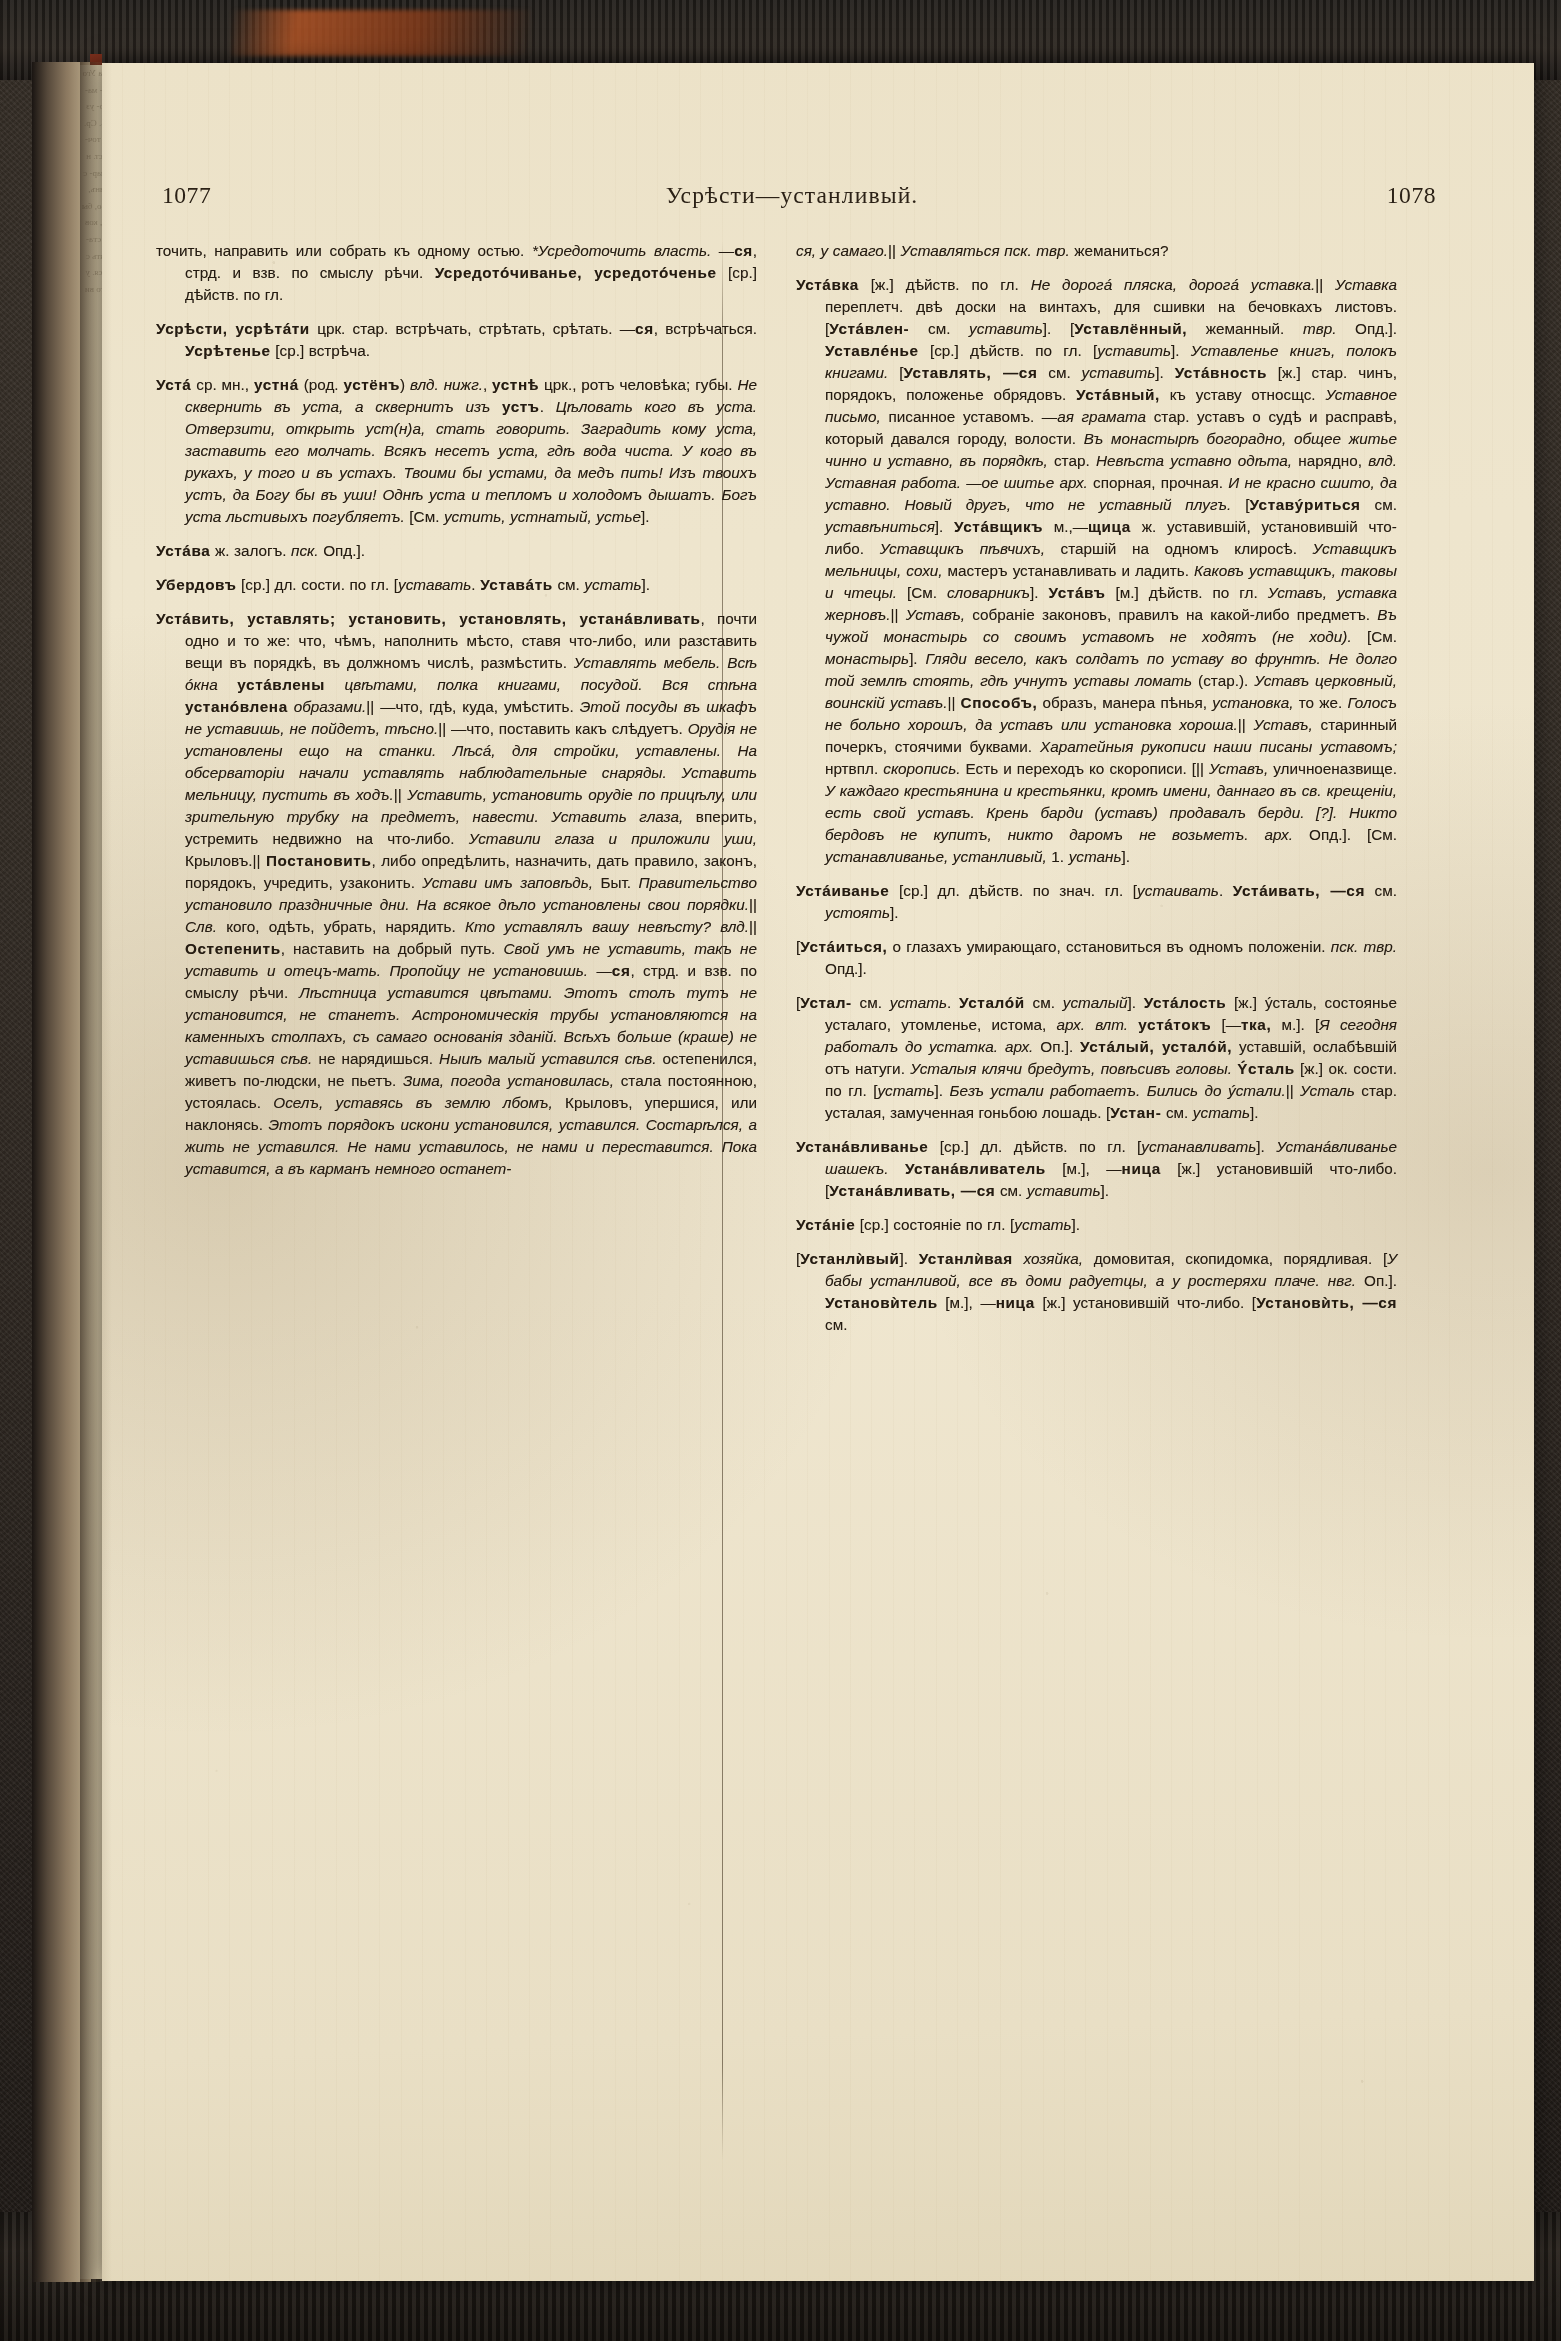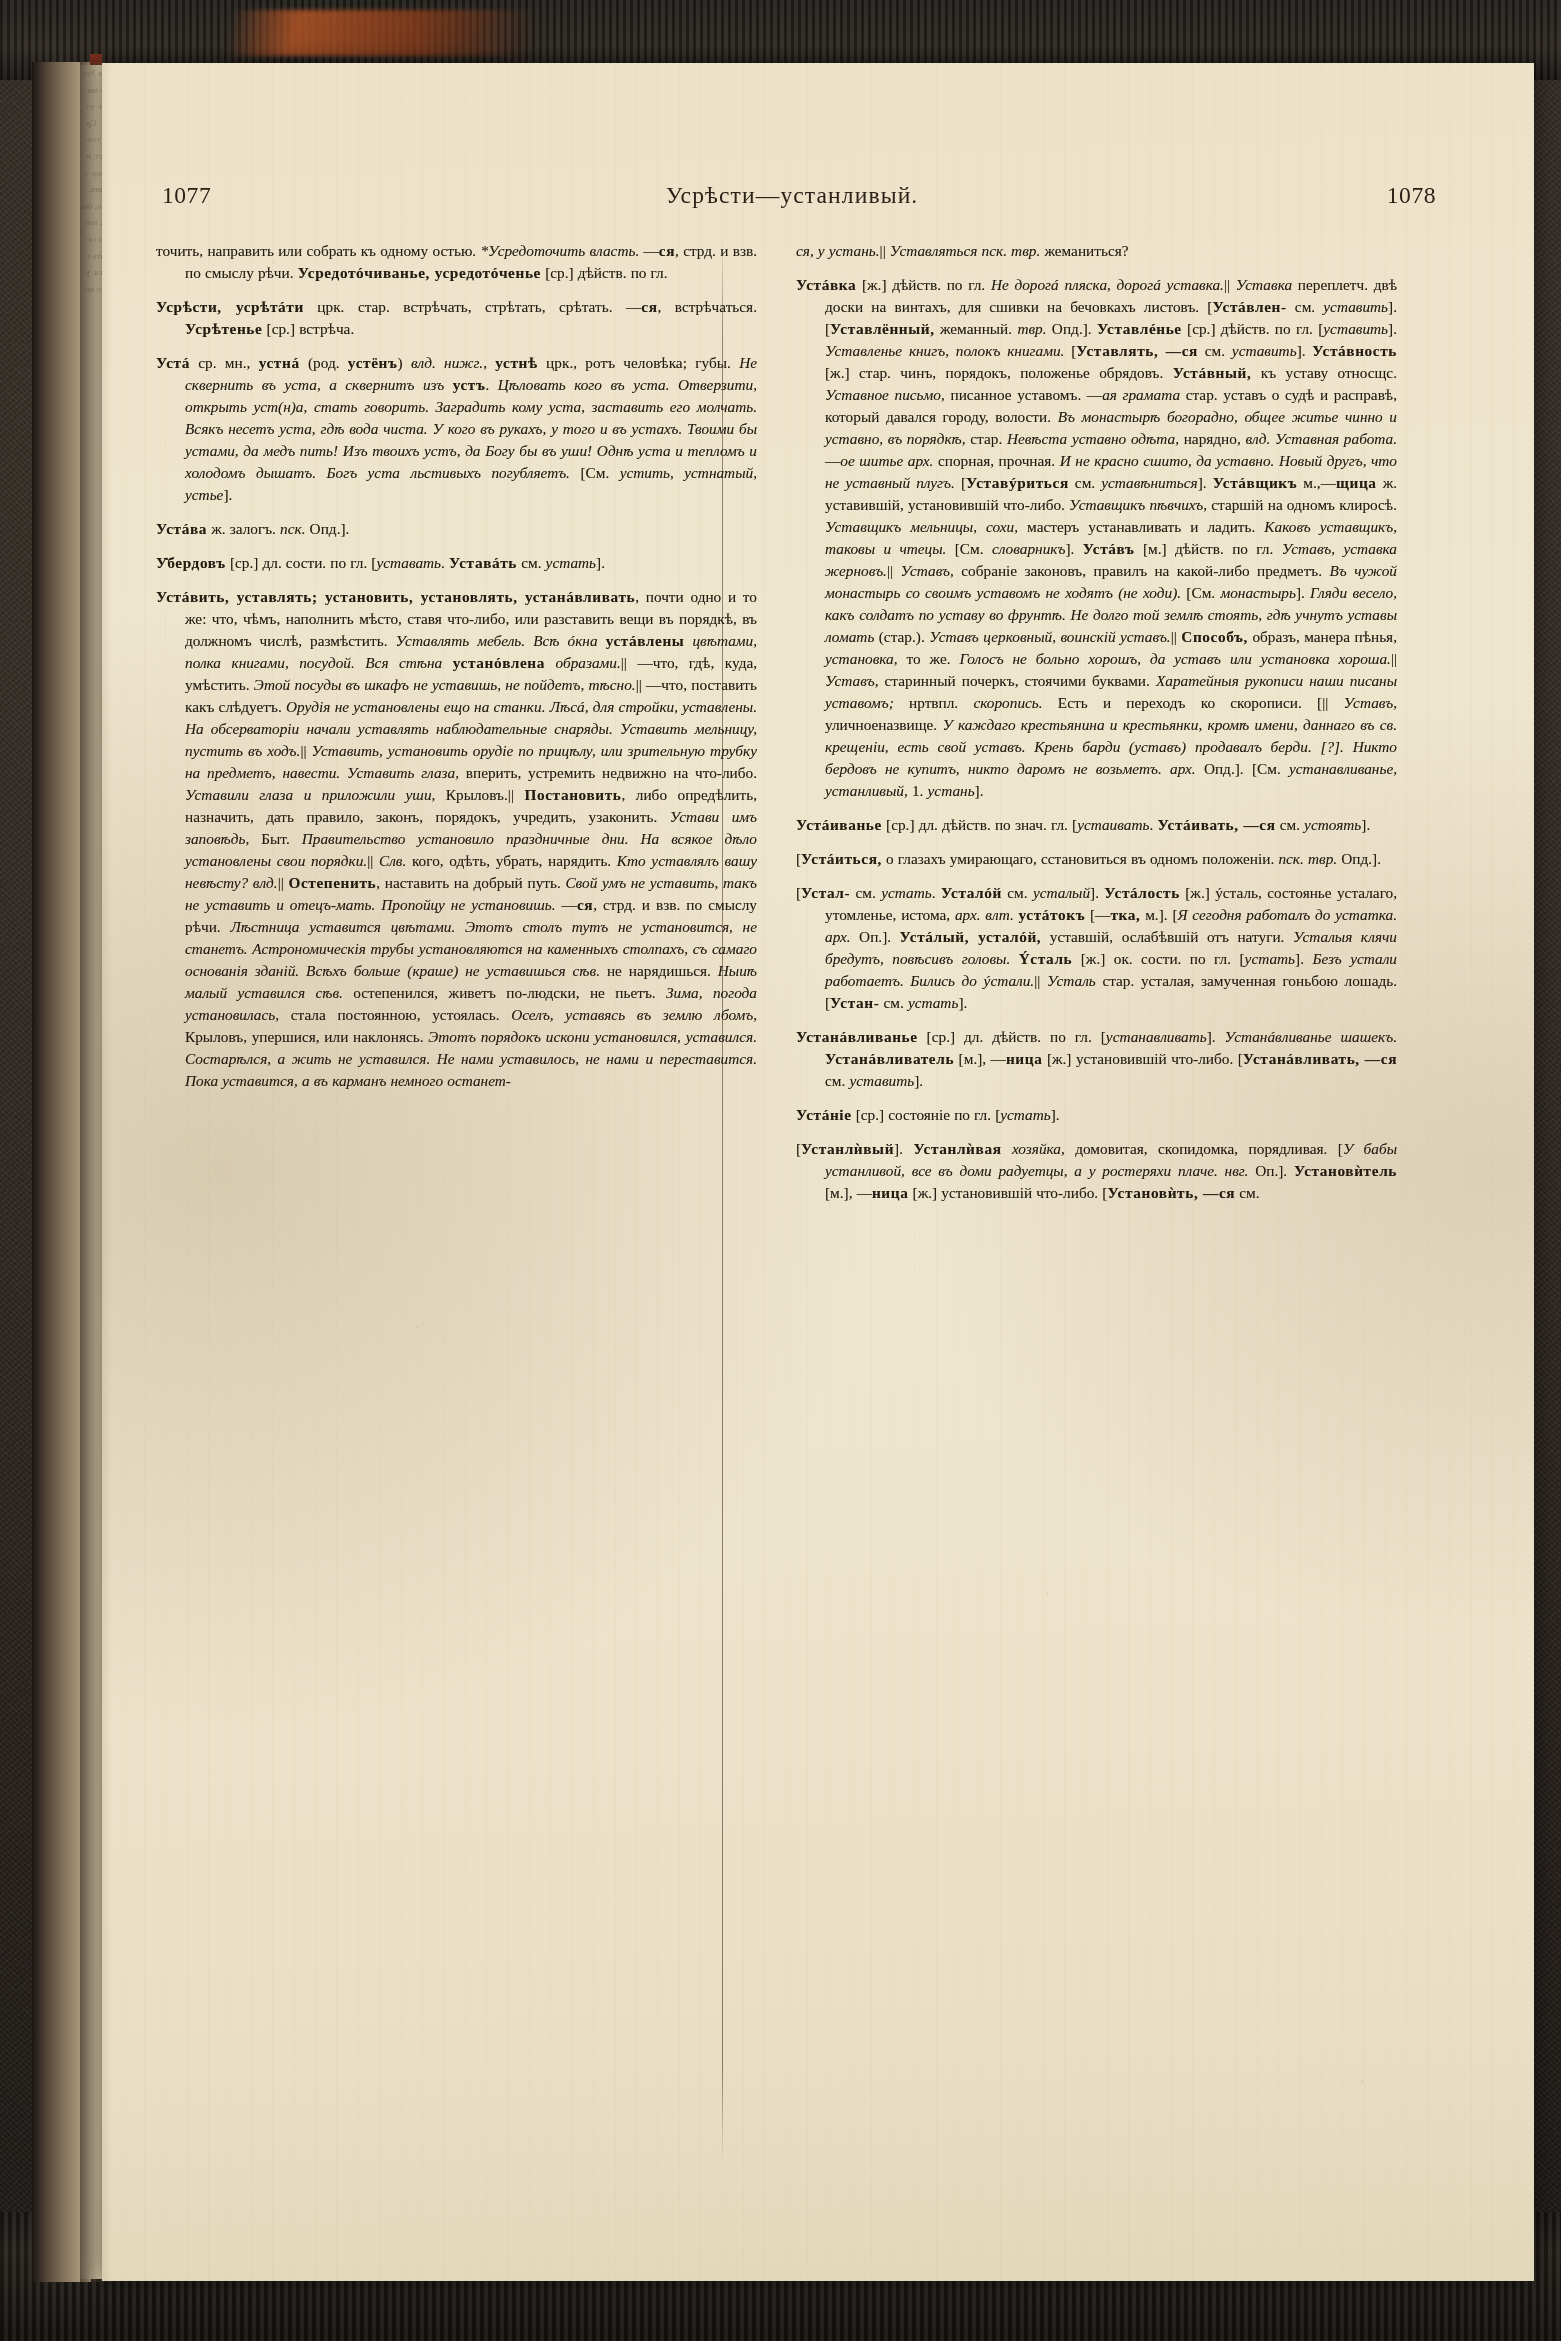--- a/index.html
+++ b/index.html
@@ -124,21 +124,21 @@
   }
 
   .entry{
     margin:0 0 0 0;
     padding-left:29px;
     text-indent:-29px;
     font-size:15.3px;
     line-height:22px;
     text-align:justify;
     color:#241b11;
-    font-family:Liberation Serif, serif;
+    font-family:Liberation Sans, sans-serif;
     word-spacing:0.3px;
   }
   .entry + .entry{margin-top:12px;}
 
   b{font-weight:bold;letter-spacing:0.6px;}
   i{font-style:italic;}
 
   
   .cols{text-shadow:0 0 0.3px rgba(36,27,17,.35);}
 </style>
@@ -173,21 +173,21 @@
   <div class="cols">
     <div class="col" id="col-left">
         <p class="entry">точить, направить или собрать къ одному остью. <i>*Усредоточить власть.</i> —<b>ся</b>, стрд. и взв. по смыслу рѣчи. <b>Усредотóчиванье, усредотóченье</b> [ср.] дѣйств. по гл.</p>
         <p class="entry"><b>Усрѣсти, усрѣтáти</b> црк. стар. встрѣчать, стрѣтать, срѣтать. —<b>ся</b>, встрѣчаться. <b>Усрѣтенье</b> [ср.] встрѣча.</p>
         <p class="entry"><b>Устá</b> ср. мн., <b>устнá</b> (род. <b>устёнъ</b>) <i>влд. нижг.</i>, <b>устнѣ</b> црк., ротъ человѣка; губы. <i>Не сквернить въ уста, а сквернитъ изъ</i> <b>устъ</b>. <i>Цѣловать кого въ уста. Отверзити, открыть уст(н)а, стать говорить. Заградить кому уста, заставить его молчать. Всякъ несетъ уста, гдѣ вода чиста. У кого въ рукахъ, у того и въ устахъ. Твоими бы устами, да медъ пить! Изъ твоихъ устъ, да Богу бы въ уши! Однѣ уста и тепломъ и холодомъ дышатъ. Богъ уста льстивыхъ погубляетъ.</i> [См. <i>устить, устнатый, устье</i>].</p>
         <p class="entry"><b>Устáва</b> ж. залогъ. <i>пск.</i> Опд.].</p>
         <p class="entry"><b>У̇бердовъ</b> [ср.] дл. сости. по гл. [<i>уставать</i>. <b>Уставáть</b> см. <i>устать</i>].</p>
         <p class="entry"><b>Устáвить, уставлять; установить, установлять, устанáвливать</b>, почти одно и то же: что, чѣмъ, наполнить мѣсто, ставя что-либо, или разставить вещи въ порядкѣ, въ должномъ числѣ, размѣстить. <i>Уставлять мебель. Всѣ óкна</i> <b>устáвлены</b> <i>цвѣтами, полка книгами, посудой. Вся стѣна</i> <b>устанóвлена</b> <i>образами.</i>|| —что, гдѣ, куда, умѣстить. <i>Этой посуды въ шкафъ не уставишь, не пойдетъ, тѣсно.</i>|| —что, поставить какъ слѣдуетъ. <i>Орудія не установлены ещо на станки. Лѣсá, для стройки, уставлены. На обсерваторіи начали уставлять наблюдательные снаряды. Уставить мельницу, пустить въ ходъ.</i>|| <i>Уставить, установить орудіе по прицѣлу, или зрительную трубку на предметъ, навести. Уставить глаза,</i> вперить, устремить недвижно на что-либо. <i>Уставили глаза и приложили уши,</i> Крыловъ.|| <b>Постановить</b>, либо опредѣлить, назначить, дать правило, законъ, порядокъ, учредить, узаконить. <i>Устави имъ заповѣдь,</i> Быт. <i>Правительство установило праздничные дни. На всякое дѣло установлены свои порядки.</i>|| <i>Слв.</i> кого, одѣть, убрать, нарядить. <i>Кто уставлялъ вашу невѣсту? влд.</i>|| <b>Остепенить</b>, наставить на добрый путь. <i>Свой умъ не уставить, такъ не уставить и отецъ-мать. Пропойцу не установишь.</i> —<b>ся</b>, стрд. и взв. по смыслу рѣчи. <i>Лѣстница уставится цвѣтами. Этотъ столъ тутъ не установится, не станетъ. Астрономическія трубы установляются на каменныхъ столпахъ, съ самаго основанія зданій. Всѣхъ больше (краше) не уставишься сѣв.</i> не нарядишься. <i>Ныиѣ малый уставился сѣв.</i> остепенился, живетъ по-людски, не пьетъ. <i>Зима, погода установилась,</i> стала постоянною, устоялась. <i>Оселъ, уставясь въ землю лбомъ,</i> Крыловъ, упершися, или наклонясь. <i>Этотъ порядокъ искони установился, уставился. Состарѣлся, а жить не уставился. Не нами уставилось, не нами и переставится. Пока уставится, а въ карманъ немного останет-</i></p>
       </div>
     <div class="col" id="col-right">
-        <p class="entry"><i>ся, у устань.</i>|| <i>Уставляться пск. твр.</i> жеманиться?</p>
+        <p class="entry"><i>ся, у самаго.</i>|| <i>Уставляться пск. твр.</i> жеманиться?</p>
         <p class="entry"><b>Устáвка</b> [ж.] дѣйств. по гл. <i>Не дорогá пляска, дорогá уставка.</i>|| <i>Уставка</i> переплетч. двѣ доски на винтахъ, для сшивки на бечовкахъ листовъ. [<b>Устáвлен-</b> см. <i>уставить</i>]. [<b>Уставлённый,</b> жеманный. <i>твр.</i> Опд.]. <b>Уставлéнье</b> [ср.] дѣйств. по гл. [<i>уставить</i>]. <i>Уставленье книгъ, полокъ книгами.</i> [<b>Уставлять, —ся</b> см. <i>уставить</i>]. <b>Устáвность</b> [ж.] стар. чинъ, порядокъ, положенье обрядовъ. <b>Устáвный,</b> къ уставу относщс. <i>Уставное письмо,</i> писанное уставомъ. —<i>ая грамата</i> стар. уставъ о судѣ и расправѣ, который давался городу, волости. <i>Въ монастырѣ богорадно, общее житье чинно и уставно, въ порядкѣ,</i> стар. <i>Невѣста уставно одѣта,</i> нарядно, <i>влд. Уставная работа.</i> —<i>ое шитье арх.</i> спорная, прочная. <i>И не красно сшито, да уставно. Новый другъ, что не уставный плугъ.</i> [<b>Уставýриться</b> см. <i>уставѣниться</i>]. <b>Устáвщикъ</b> м.,—<b>щица</b> ж. уставившій, установившій что-либо. <i>Уставщикъ пѣвчихъ,</i> старшій на одномъ клиросѣ. <i>Уставщикъ мельницы, сохи,</i> мастеръ устанавливать и ладить. <i>Каковъ уставщикъ, таковы и чтецы.</i> [См. <i>словарникъ</i>]. <b>Устáвъ</b> [м.] дѣйств. по гл. <i>Уставъ, уставка жерновъ.</i>|| <i>Уставъ,</i> собраніе законовъ, правилъ на какой-либо предметъ. <i>Въ чужой монастырь со своимъ уставомъ не ходятъ (не ходи).</i> [См. <i>монастырь</i>]. <i>Гляди весело, какъ солдатъ по уставу во фрунтѣ. Не долго той землѣ стоять, гдѣ учнутъ уставы ломать</i> (стар.). <i>Уставъ церковный, воинскій уставъ.</i>|| <b>Способъ,</b> образъ, манера пѣнья, <i>установка,</i> то же. <i>Голосъ не больно хорошъ, да уставъ или установка хороша.</i>|| <i>Уставъ,</i> старинный почеркъ, стоячими буквами. <i>Харатейныя рукописи наши писаны уставомъ;</i> нртвпл. <i>скоропись.</i> Есть и переходъ ко скорописи. [|| <i>Уставъ,</i> уличноеназвище. <i>У каждаго крестьянина и крестьянки, кромѣ имени, даннаго въ св. крещеніи, есть свой уставъ. Крень барди (уставъ) продавалъ берди. [?]. Никто бердовъ не купитъ, никто даромъ не возьметъ. арх.</i> Опд.]. [См. <i>устанавливанье, устанливый,</i> 1. <i>устань</i>].</p>
         <p class="entry"><b>Устáиванье</b> [ср.] дл. дѣйств. по знач. гл. [<i>устаивать</i>. <b>Устáивать, —ся</b> см. <i>устоять</i>].</p>
         <p class="entry">[<b>Устáиться,</b> о глазахъ умирающаго, сстановиться въ одномъ положеніи. <i>пск. твр.</i> Опд.].</p>
         <p class="entry">[<b>Устал-</b> см. <i>устать</i>. <b>Усталóй</b> см. <i>усталый</i>]. <b>Устáлость</b> [ж.] ýсталь, состоянье усталаго, утомленье, истома, <i>арх. влт.</i> <b>устáтокъ</b> [—<b>тка,</b> м.]. [<i>Я сегодня работалъ до устатка. арх.</i> Оп.]. <b>Устáлый, усталóй,</b> уставшій, ослабѣвшій отъ натуги. <i>Усталыя клячи бредутъ, повѣсивъ головы.</i> <b>Ýсталь</b> [ж.] ок. сости. по гл. [<i>устать</i>]. <i>Безъ устали работаетъ. Бились до ýстали.</i>|| <i>Усталь</i> стар. усталая, замученная гоньбою лошадь. [<b>Устан-</b> см. <i>устать</i>].</p>
         <p class="entry"><b>Устанáвливанье</b> [ср.] дл. дѣйств. по гл. [<i>устанавливать</i>]. <i>Устанáвливанье шашекъ.</i> <b>Устанáвливатель</b> [м.], —<b>ница</b> [ж.] установившій что-либо. [<b>Устанáвливать, —ся</b> см. <i>уставить</i>].</p>
         <p class="entry"><b>Устáніе</b> [ср.] состояніе по гл. [<i>устать</i>].</p>
         <p class="entry">[<b>Устанлѝвый</b>]. <b>Устанлѝвая</b> <i>хозяйка,</i> домовитая, скопидомка, порядливая. [<i>У бабы устанливой, все въ доми радуетцы, а у ростеряхи плаче. нвг.</i> Оп.]. <b>Установѝтель</b> [м.], —<b>ница</b> [ж.] установившій что-либо. [<b>Установѝть, —ся</b> см.</p>
       </div>
   </div>
 </div>

